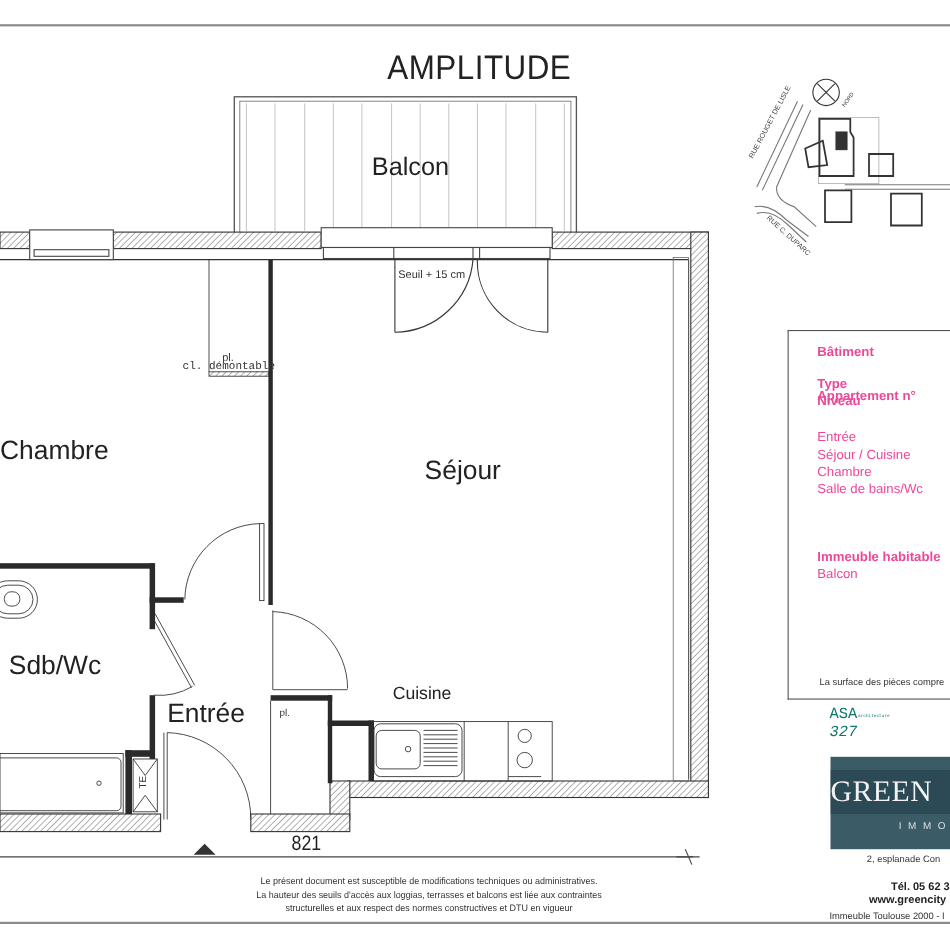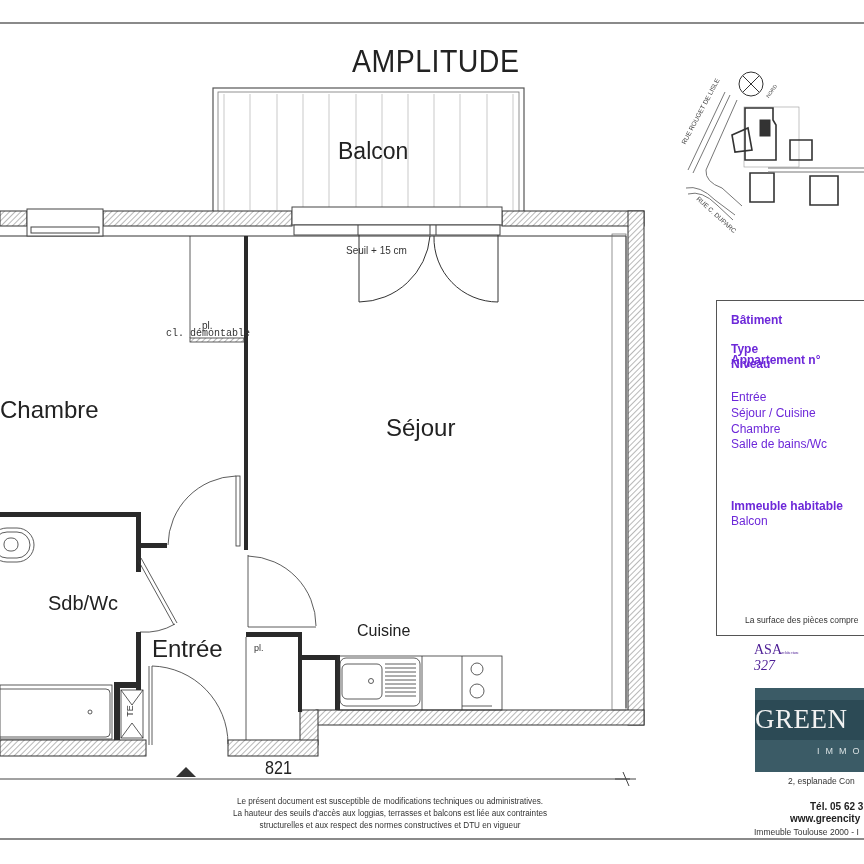--- a/index.html
+++ b/index.html
@@ -5,25 +5,25 @@
   html, body { margin: 0; padding: 0; background: #ffffff; }
   body { width: 864px; height: 864px; position: relative; overflow: hidden; font-family: "Liberation Sans", sans-serif; color: #222; }
   .abs { position: absolute; }
   .hr-top { left: 0; top: 22px; width: 864px; height: 2px; background: #8a8a8a; }
   .hr-bottom { left: 0; top: 838px; width: 864px; height: 2px; background: #8a8a8a; }
   .title { left: 352px; top: 44px; font-size: 31px; letter-spacing: 0.5px; color: #222; transform: scaleX(0.92); transform-origin: left top; }
   svg.plan { position: absolute; left: 0; top: 0; }
   .room-label { position: absolute; color: #222; white-space: nowrap; }
   .small-label { position: absolute; font-size: 10px; color: #333; white-space: nowrap; }
   .info-box { left: 716px; top: 300px; width: 160px; height: 334px; border: 1px solid #555; border-right: none; background: #fff; }
-  .info-box .row { position: absolute; left: 14px; font-size: 12px; color: #6d28d9; white-space: nowrap; line-height: 14px; }
+  .info-box .row { position: absolute; left: 26px; font-size: 12px; color: #ec4899; white-space: nowrap; line-height: 14px; }
   .info-box .b { font-weight: bold; }
   .info-foot { position: absolute; left: 28px; top: 314px; font-size: 8.5px; color: #333; white-space: nowrap; }
   .asa { left: 754px; top: 642px; width: 44px; height: 40px; }
-  .asa span { position: absolute; font-family: Liberation Serif, serif; color: #4c1d95; }
+  .asa span { position: absolute; font-family: Liberation Mono, monospace; color: #0f766e; }
   .brand { left: 755px; top: 688px; width: 120px; height: 84px; background: #3b5b66; overflow: hidden; }
   .brand .band { position: absolute; left: 0; top: 12px; width: 120px; height: 40px; background: #2c4a55; }
   .brand .name { position: absolute; left: 0; top: 16px; font-family: "Liberation Serif", serif; font-size: 27px; color: #f2f2f2; letter-spacing: 0.5px; }
   .brand .sub { position: absolute; left: 62px; top: 58px; font-size: 9px; color: #d8e0e2; letter-spacing: 6px; }
   .addr { position: absolute; font-size: 8.5px; color: #333; white-space: nowrap; text-align: left; }
   .contact { position: absolute; font-size: 10px; font-weight: bold; color: #222; white-space: nowrap; }
   .disclaimer { left: 180px; top: 795px; width: 420px; font-size: 8.5px; line-height: 12px; text-align: center; color: #333; transform: scaleX(0.96); }
   .dim { left: 265px; top: 757px; font-size: 19px; color: #222; transform: scaleX(0.85); transform-origin: left top; }
 </style>
 </head>
@@ -213,25 +213,25 @@
     <path d="M750 173 L774 173 L774 202 L750 202 Z" stroke-width="1.6"></path>
     <path d="M810 176 L838 176 L838 205 L810 205 Z" stroke-width="1.6"></path>
     <path d="M768 168 L864 168" stroke="#777"></path>
     <path d="M768 172 L864 172" stroke="#777"></path>
   </g>
 </svg>
 
 <div class="room-label" style="left:338px; top:138px; font-size:23px;">Balcon</div>
 <div class="room-label" style="left:0px; top:396px; font-size:24px;">Chambre</div>
 <div class="room-label" style="left:386px; top:414px; font-size:24px;">Séjour</div>
-<div class="room-label" style="left:8px; top:592px; font-size:20px;margin-left:40px;">Sdb/Wc</div>
+<div class="room-label" style="left:8px; top:592px; font-size:24px;">Sdb/Wc</div>
 <div class="room-label" style="left:152px; top:635px; font-size:24px;">Entrée</div>
 <div class="room-label" style="left:357px; top:622px; font-size:16px;">Cuisine</div>
 
-<div class="small-label" style="left:346px; top:245px;">Seuil + 15 cm</div>
+<div class="small-label" style="left:362px; top:245px;">Seuil + 15 cm</div>
 <div class="small-label" style="left:202px; top:320px;">pl.</div>
 <div class="small-label" style="left:166px; top:328px;font-family:Liberation Mono, monospace;">cl. démontable</div>
 <div class="small-label" style="left:254px; top:643px; font-size:9px;">pl.</div>
 <div class="small-label" style="left:124px; top:706px; font-size:9px; transform:rotate(-90deg);">TE</div>
 <div class="abs dim">821</div>
 
 <div class="small-label" style="left:680px; top:142px; font-size:6.5px; transform:rotate(-62deg); transform-origin:left top; color:#444;">RUE ROUGET DE LISLE</div>
 <div class="small-label" style="left:700px; top:195px; font-size:6.5px; transform:rotate(42deg); transform-origin:left top; color:#444;">RUE C. DUPARC</div>
 <div class="small-label" style="left:764px; top:88px; font-size:5px; transform:rotate(-55deg); color:#444;">NORD</div>
 

